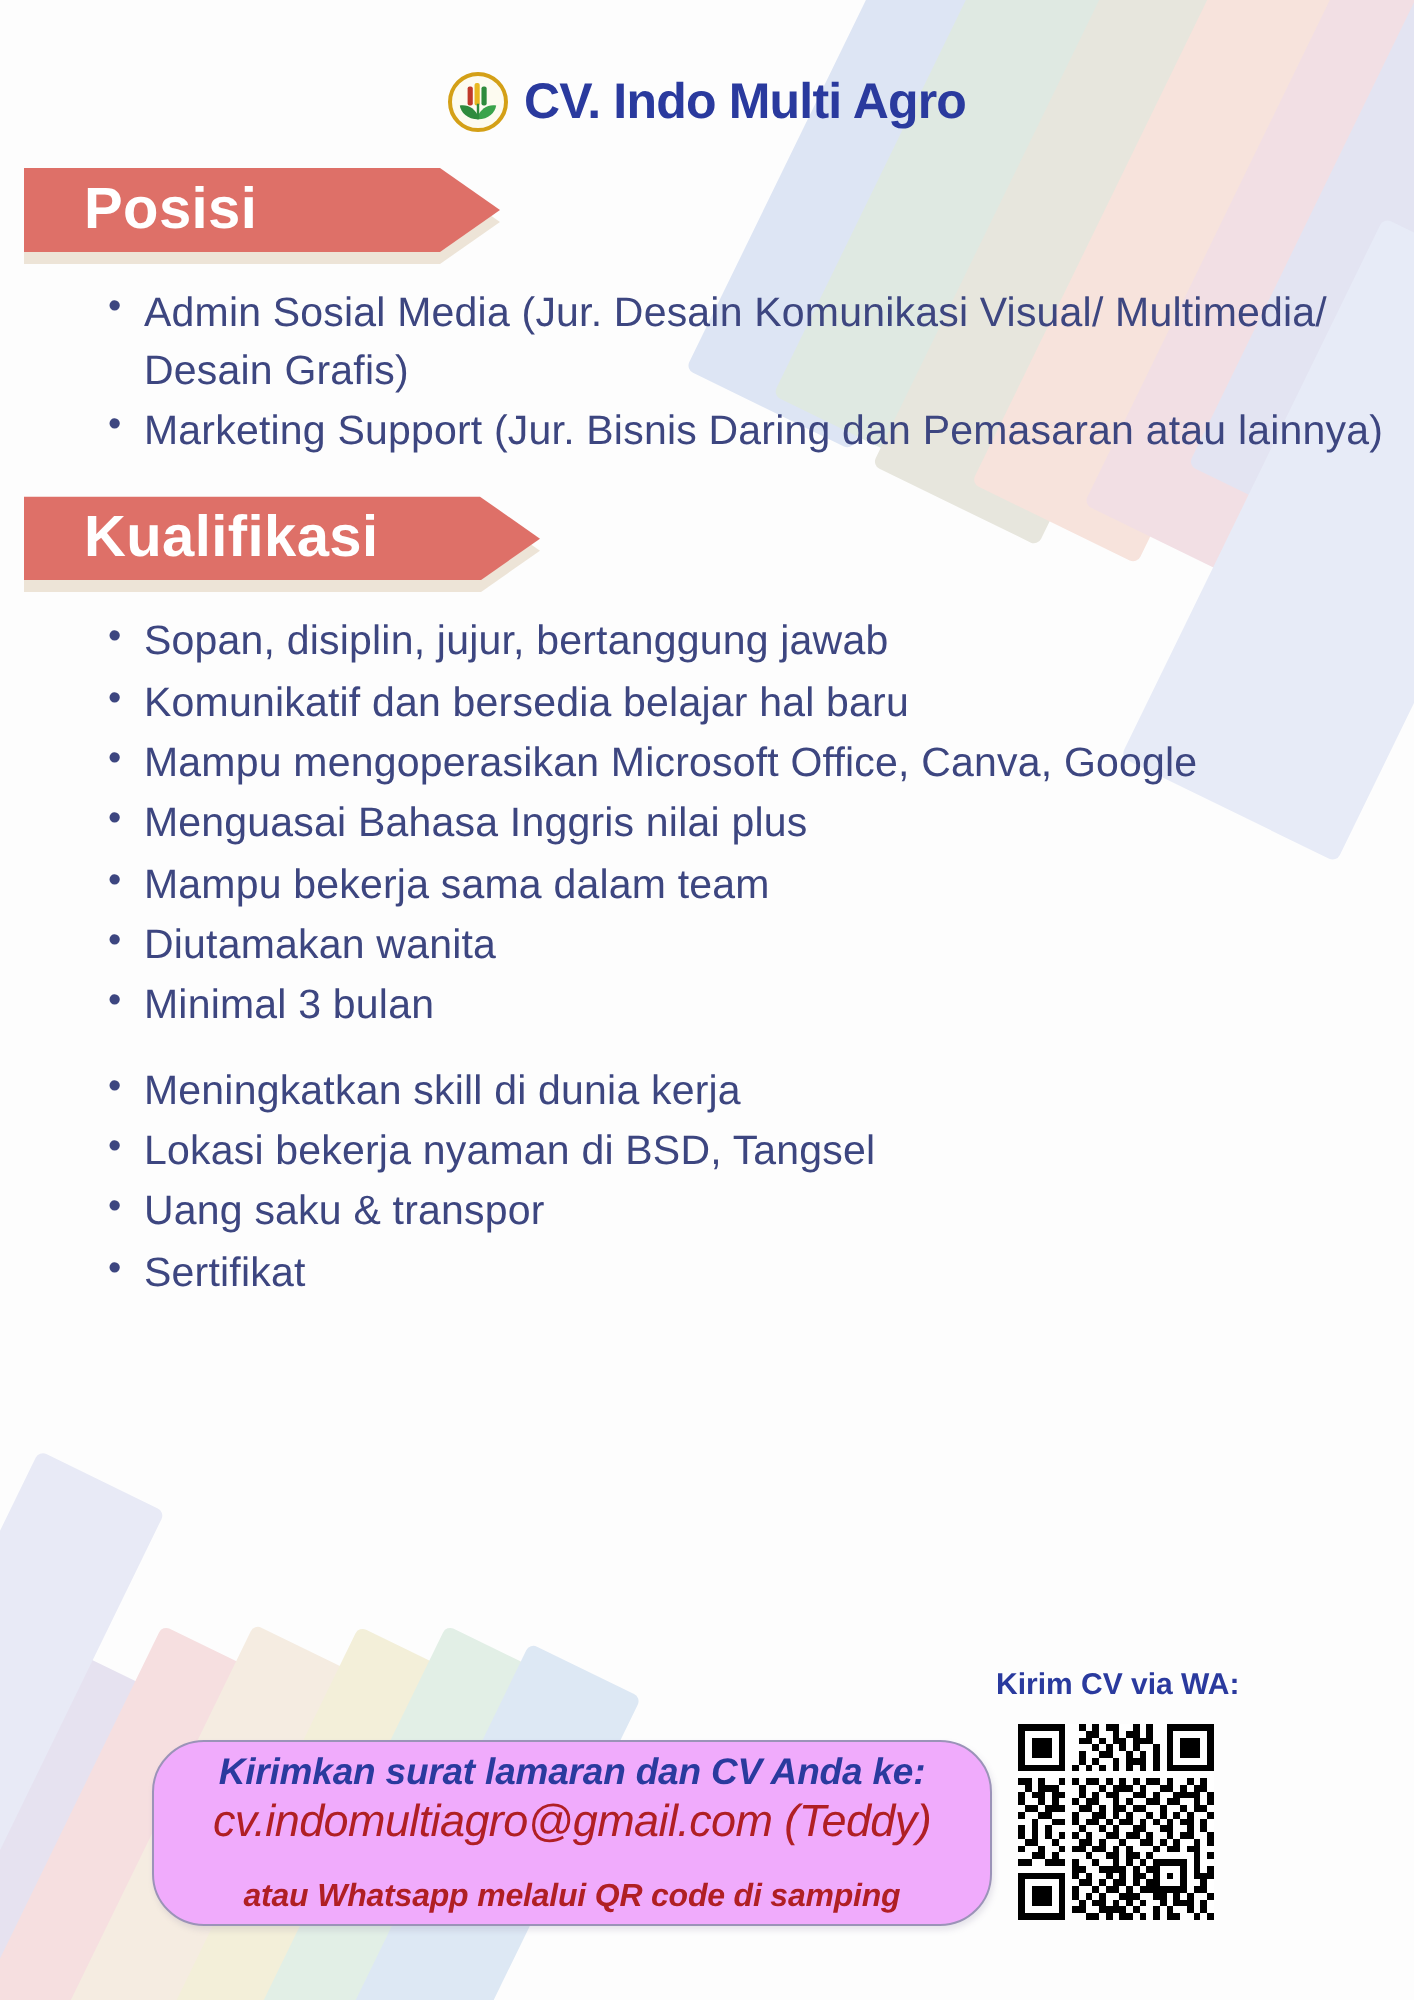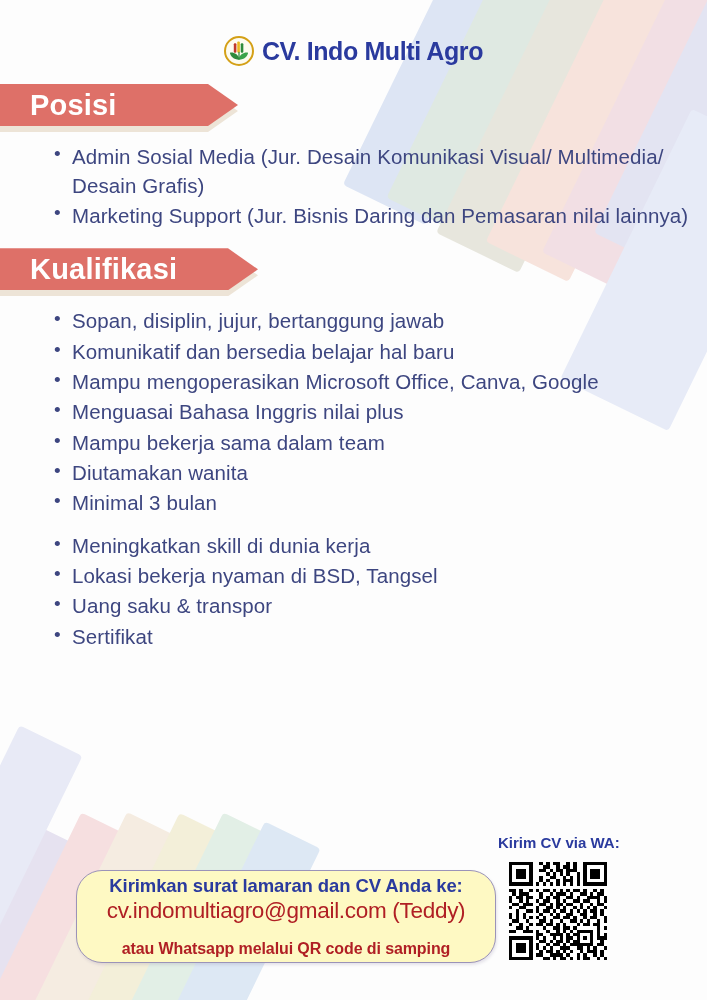--- a/index.html
+++ b/index.html
@@ -130,21 +130,21 @@
     letter-spacing: -0.4px;
     margin-top: 6px;
     text-shadow: 1px 2px 0 rgba(130,140,200,0.35);
   }
 
   
   .section { position: relative; }
   .banner-wrap {
     position: relative;
     height: 46px;
-    margin-left: 0;
+    margin-left: 12px;
     margin-top: 18px;
   }
   .banner-shadow, .banner {
     position: absolute;
     left: 0;
     height: 42px;
     display: flex;
     align-items: center;
   }
   .banner-shadow {
@@ -222,28 +222,29 @@
     background: #ffffff;
   }
   .qr-box svg { display: block; width: 98px; height: 98px; }
 
   .contact-card {
     position: absolute;
     left: 76px;
     top: 44px;
     width: 420px;
     height: 93px;
-    background: #fef9c3;
+    background: #f0abfc;
     border: 1.6px solid #9b93b8;
     border-radius: 26px;
     display: flex;
     flex-direction: column;
     align-items: center;
     justify-content: center;
     box-shadow: 1px 2px 3px rgba(120,110,150,0.18);
+    font-style: italic;
   }
   .cc-line1 {
     font-size: 18.5px;
     font-weight: bold;
     color: #2a3a9e;
     letter-spacing: -0.1px;
     white-space: nowrap;
   }
   .cc-email {
     font-size: 22.5px;
@@ -303,21 +304,21 @@
 
     <div class="section">
       <div class="banner-wrap">
         <div class="banner-shadow w-posisi"></div>
         <div class="banner w-posisi">
           <span class="banner-label">Posisi</span>
         </div>
       </div>
       <ul class="bullets">
         <li>Admin Sosial Media (Jur.  Desain Komunikasi Visual/ Multimedia/ Desain Grafis)</li>
-        <li>Marketing Support (Jur. Bisnis Daring dan Pemasaran nilai lainnya)</li>
+        <li>Marketing Support (Jur. Bisnis Daring dan Pemasaran atau lainnya)</li>
       </ul>
     </div>
 
     <div class="section">
       <div class="banner-wrap">
         <div class="banner-shadow w-kual"></div>
         <div class="banner w-kual">
           <span class="banner-label">Kualifikasi</span>
         </div>
       </div>

